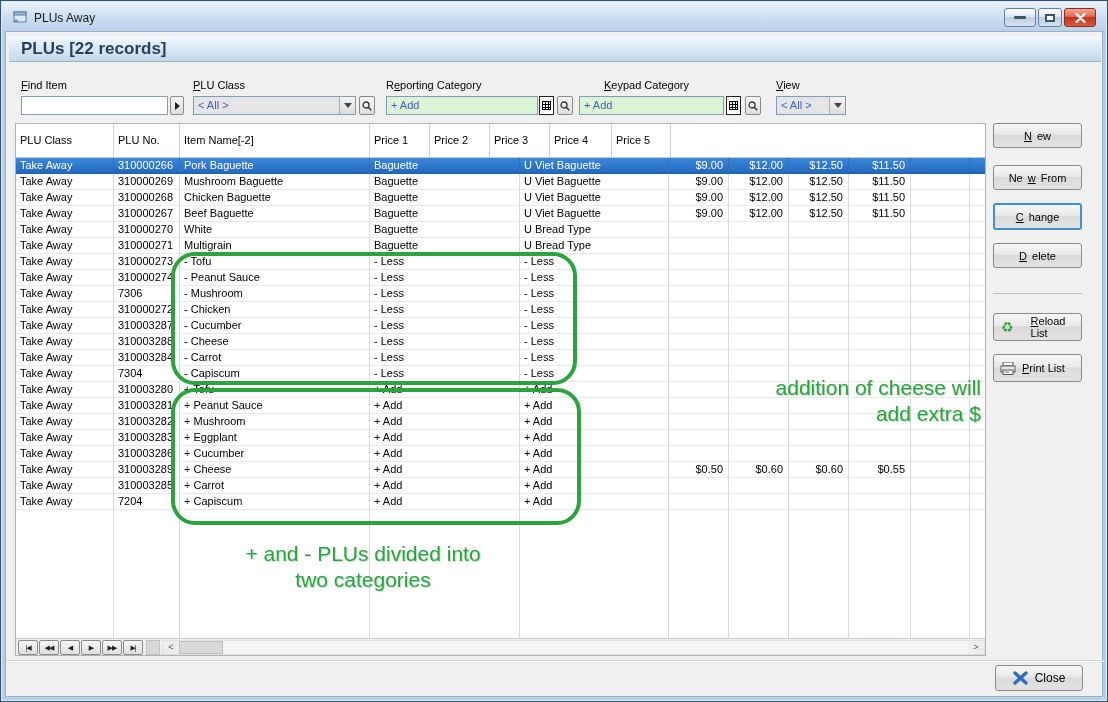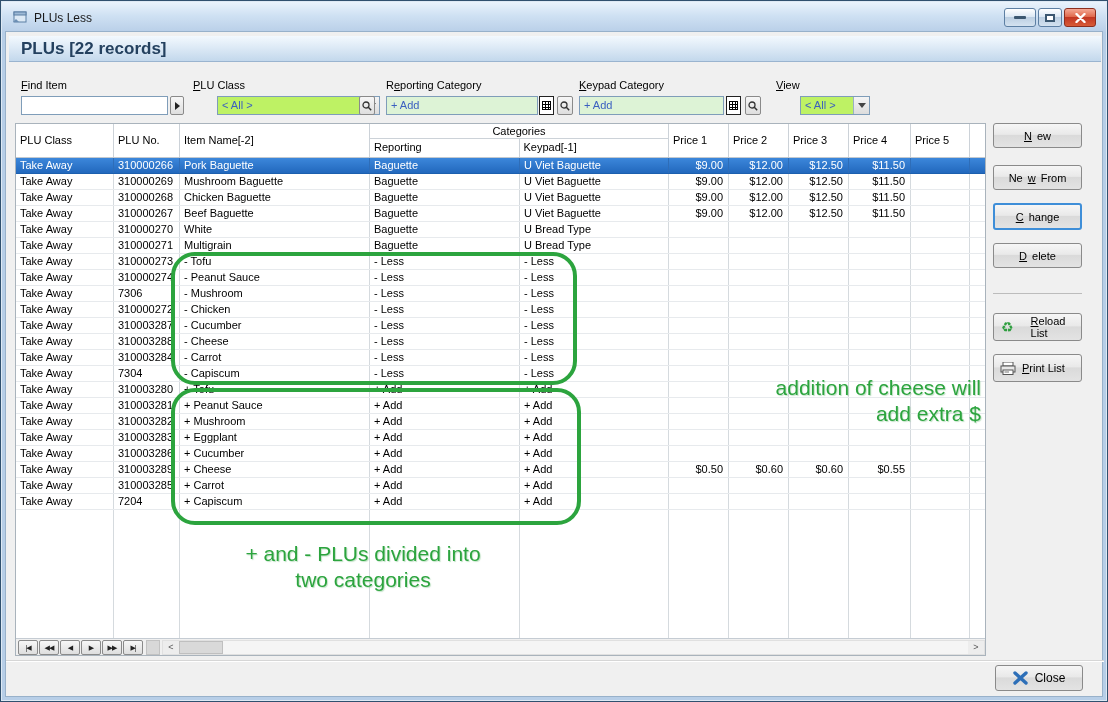--- a/index.html
+++ b/index.html
@@ -31,21 +31,21 @@
 
   .headerband { position:absolute; left:8px; top:35px; width:1092px; height:26px;
                 background:linear-gradient(#f3f9fe,#c3d8ec); border-bottom:1px solid #9ab4cf;
                 color:#24415f; font-size:17px; font-weight:bold; line-height:26px; padding-left:12px; }
 
   
   .flabel { position:absolute; top:78px; font-size:11px; color:#000; }
   .ctrl { position:absolute; top:95px; height:19px; font-size:11px; }
   .tinput { border:1px solid #7f9db9; background:#fff; padding:2px 4px; line-height:13px; }
   .greenbox { background:#ddf3d6; color:#3b5fc0; }
-  .combo { display:flex; align-items:stretch; border:1px solid #7f9db9; background:#bef264;margin-left:24px; }
+  .combo { display:flex; align-items:stretch; border:1px solid #7f9db9; background:#e5e5e5; }
   .combo .val { flex:1; padding:2px 4px; line-height:13px; color:#3b5fc0; }
   .combo .drop { width:16px; border-left:1px solid #9ab0c4;
                  background:linear-gradient(#f5f5f5,#dcdcdc); display:flex; align-items:center; justify-content:center; }
   .tri-down { width:0; height:0; border-left:4px solid transparent; border-right:4px solid transparent; border-top:5px solid #444; }
   .tri-right { width:0; height:0; border-top:4px solid transparent; border-bottom:4px solid transparent; border-left:5px solid #222; }
   .bevelbtn { border:1px solid #8a8a8a; background:linear-gradient(#f7f7f7,#dedede); border-radius:2px;
               display:flex; align-items:center; justify-content:center; }
   .gridbtn { border:1px solid #222; background:#fff; display:flex; align-items:center; justify-content:center; }
   .grid-glyph { width:9px; height:9px; border:1px solid #000;
                 background-image:linear-gradient(#000 1px, transparent 1px),
@@ -127,21 +127,21 @@
 <div class="window">
 
   <div class="titlebar">
     <span class="wicon">
       <svg width="16" height="14" viewBox="0 0 16 14">
         <rect x="2" y="1" width="12" height="10" fill="#dce9f5" stroke="#5b7ea3"></rect>
         <rect x="2" y="1" width="12" height="3" fill="#9db9d6" stroke="#5b7ea3"></rect>
         <path d="M1 11 L7 11 L4 8 Z" fill="#6c8fb4"></path>
       </svg>
     </span>
-    <span class="wtitle">PLUs Less</span>
+    <span class="wtitle">PLUs Away</span>
     <span class="capbtns">
       <span class="capbtn min">
           <span class="capglyph-min"></span>
         </span>
       <span class="capbtn max">
           <span class="capglyph-max"></span>
         </span>
       <span class="capbtn close">
         <svg width="11" height="10" viewBox="0 0 11 10">
             <path d="M1.5 1 L9.5 9 M9.5 1 L1.5 9" stroke="#fff" stroke-width="2.4" stroke-linecap="round"></path>
@@ -150,21 +150,21 @@
     </span>
   </div>
 
   <div class="client"></div>
 
   <div class="headerband">PLUs [22 records]</div>
 
   <div class="flabel" style="left:20px;"><u>F</u>ind Item</div>
   <div class="flabel" style="left:192px;"><u>P</u>LU Class</div>
   <div class="flabel" style="left:385px;">R<u>e</u>porting Category</div>
-  <div class="flabel" style="left:578px;"><u>K</u>eypad Category</div>
+  <div class="flabel" style="left:603px;"><u>K</u>eypad Category</div>
   <div class="flabel" style="left:775px;"><u>V</u>iew</div>
 
   <div class="ctrl tinput" style="left:20px; width:147px;"><span></span></div>
   <div class="ctrl bevelbtn" style="left:169px; width:14px;">
       <span class="tri-right"></span>
     </div>
 
   <div class="ctrl combo greenbox" style="left:192px; width:163px;">
     <span class="val">&lt; All &gt;</span>
     <span class="drop">
@@ -205,27 +205,20 @@
     <span class="drop">
         <span class="tri-down"></span>
       </span>
   </div>
 
   <div class="grid">
     <div class="grid-header">
       <div class="hcell c0">PLU Class</div>
       <div class="hcell c1">PLU No.</div>
       <div class="hcell c2">Item Name[-2]</div>
-      <div class="hgroup">
-        <div class="hgrouptop">Categories</div>
-        <div class="hgroupbot">
-          <div class="hsub r">Reporting</div>
-          <div class="hsub k">Keypad[-1]</div>
-        </div>
-      </div>
       <div class="hcell c5">Price 1</div>
       <div class="hcell c6">Price 2</div>
       <div class="hcell c7">Price 3</div>
       <div class="hcell c8">Price 4</div>
       <div class="hcell c9">Price 5</div>
       <div class="hcell hfiller" style="border-right:none;"></div>
     </div>
 
     <div class="grid-rows">
         <div class="trow selected">

